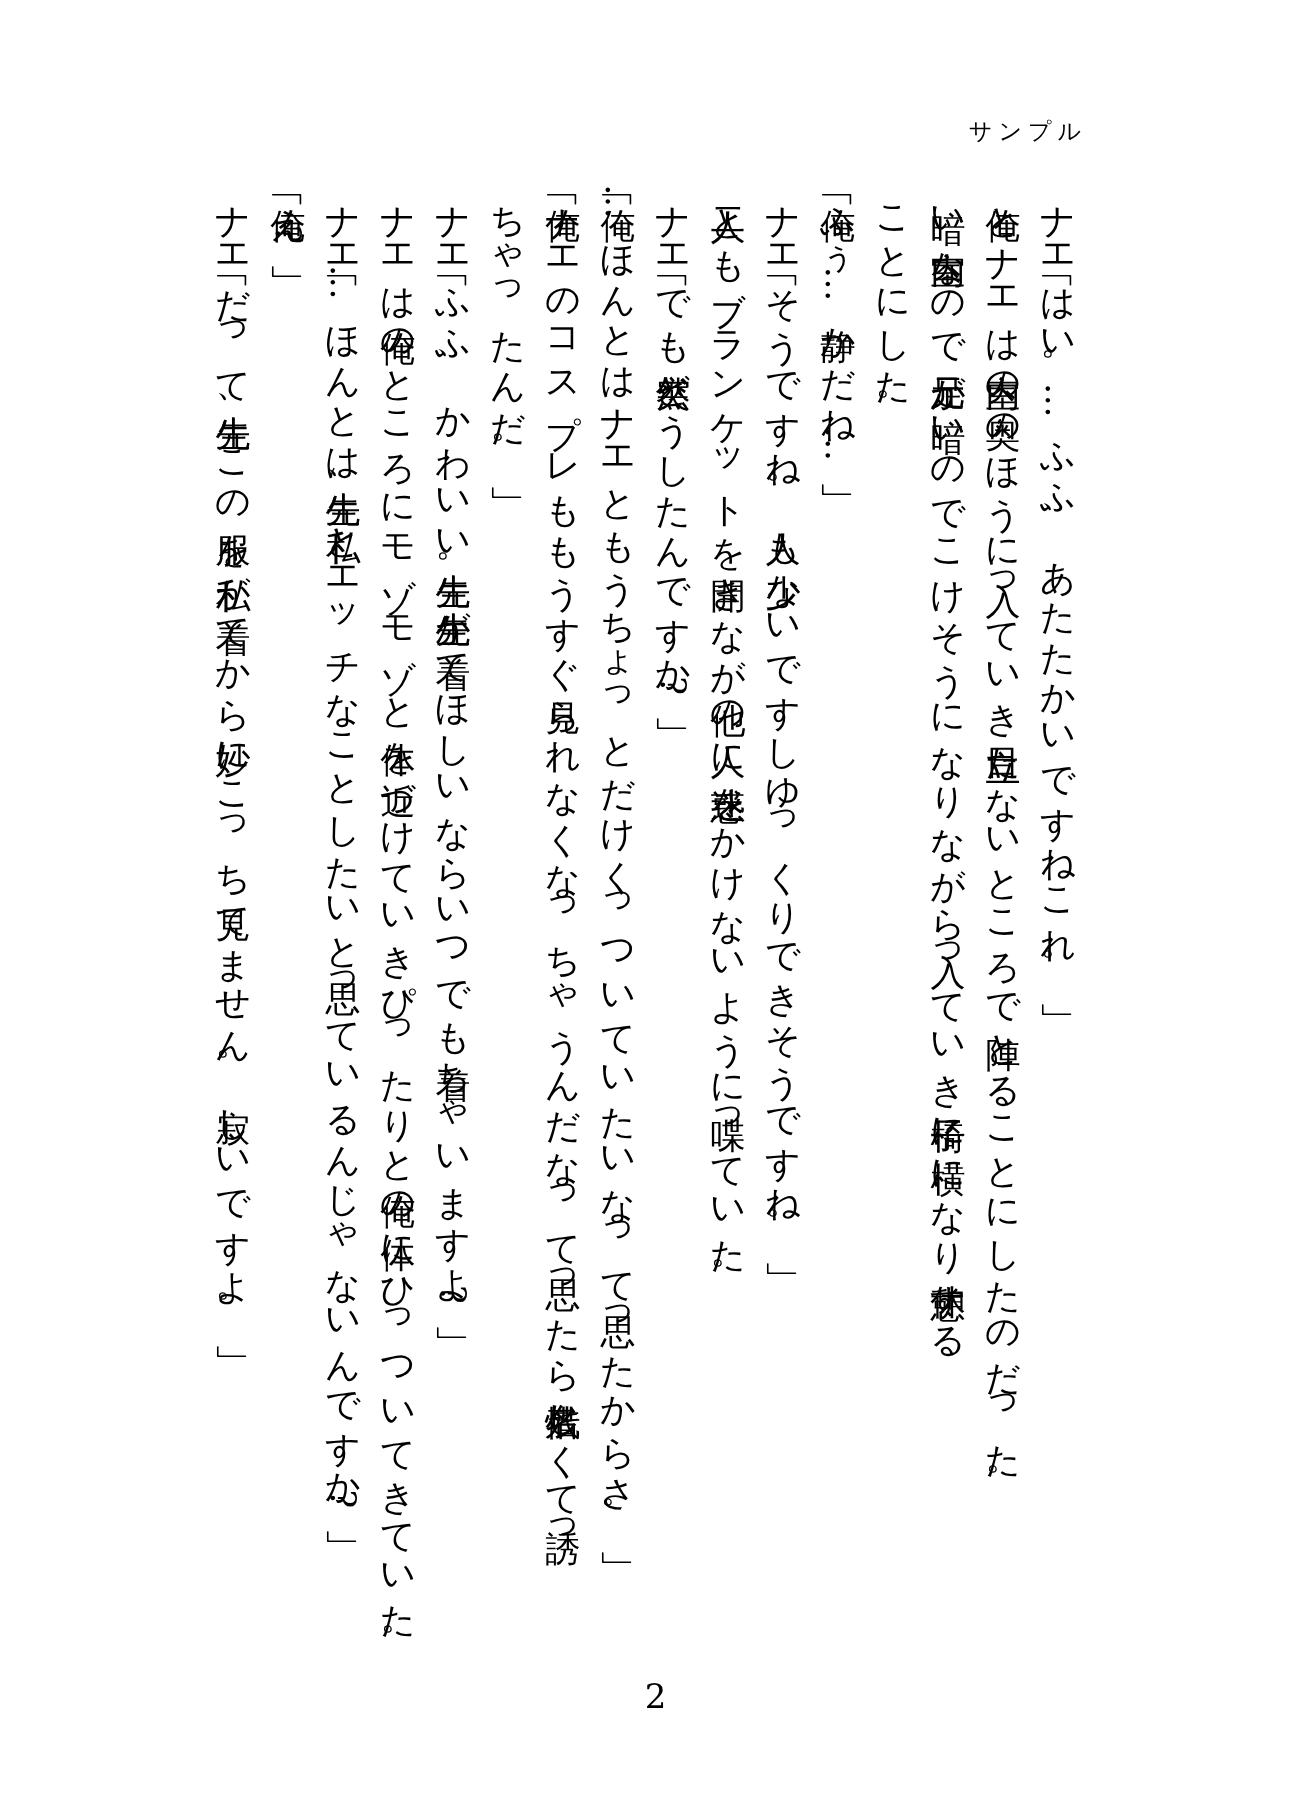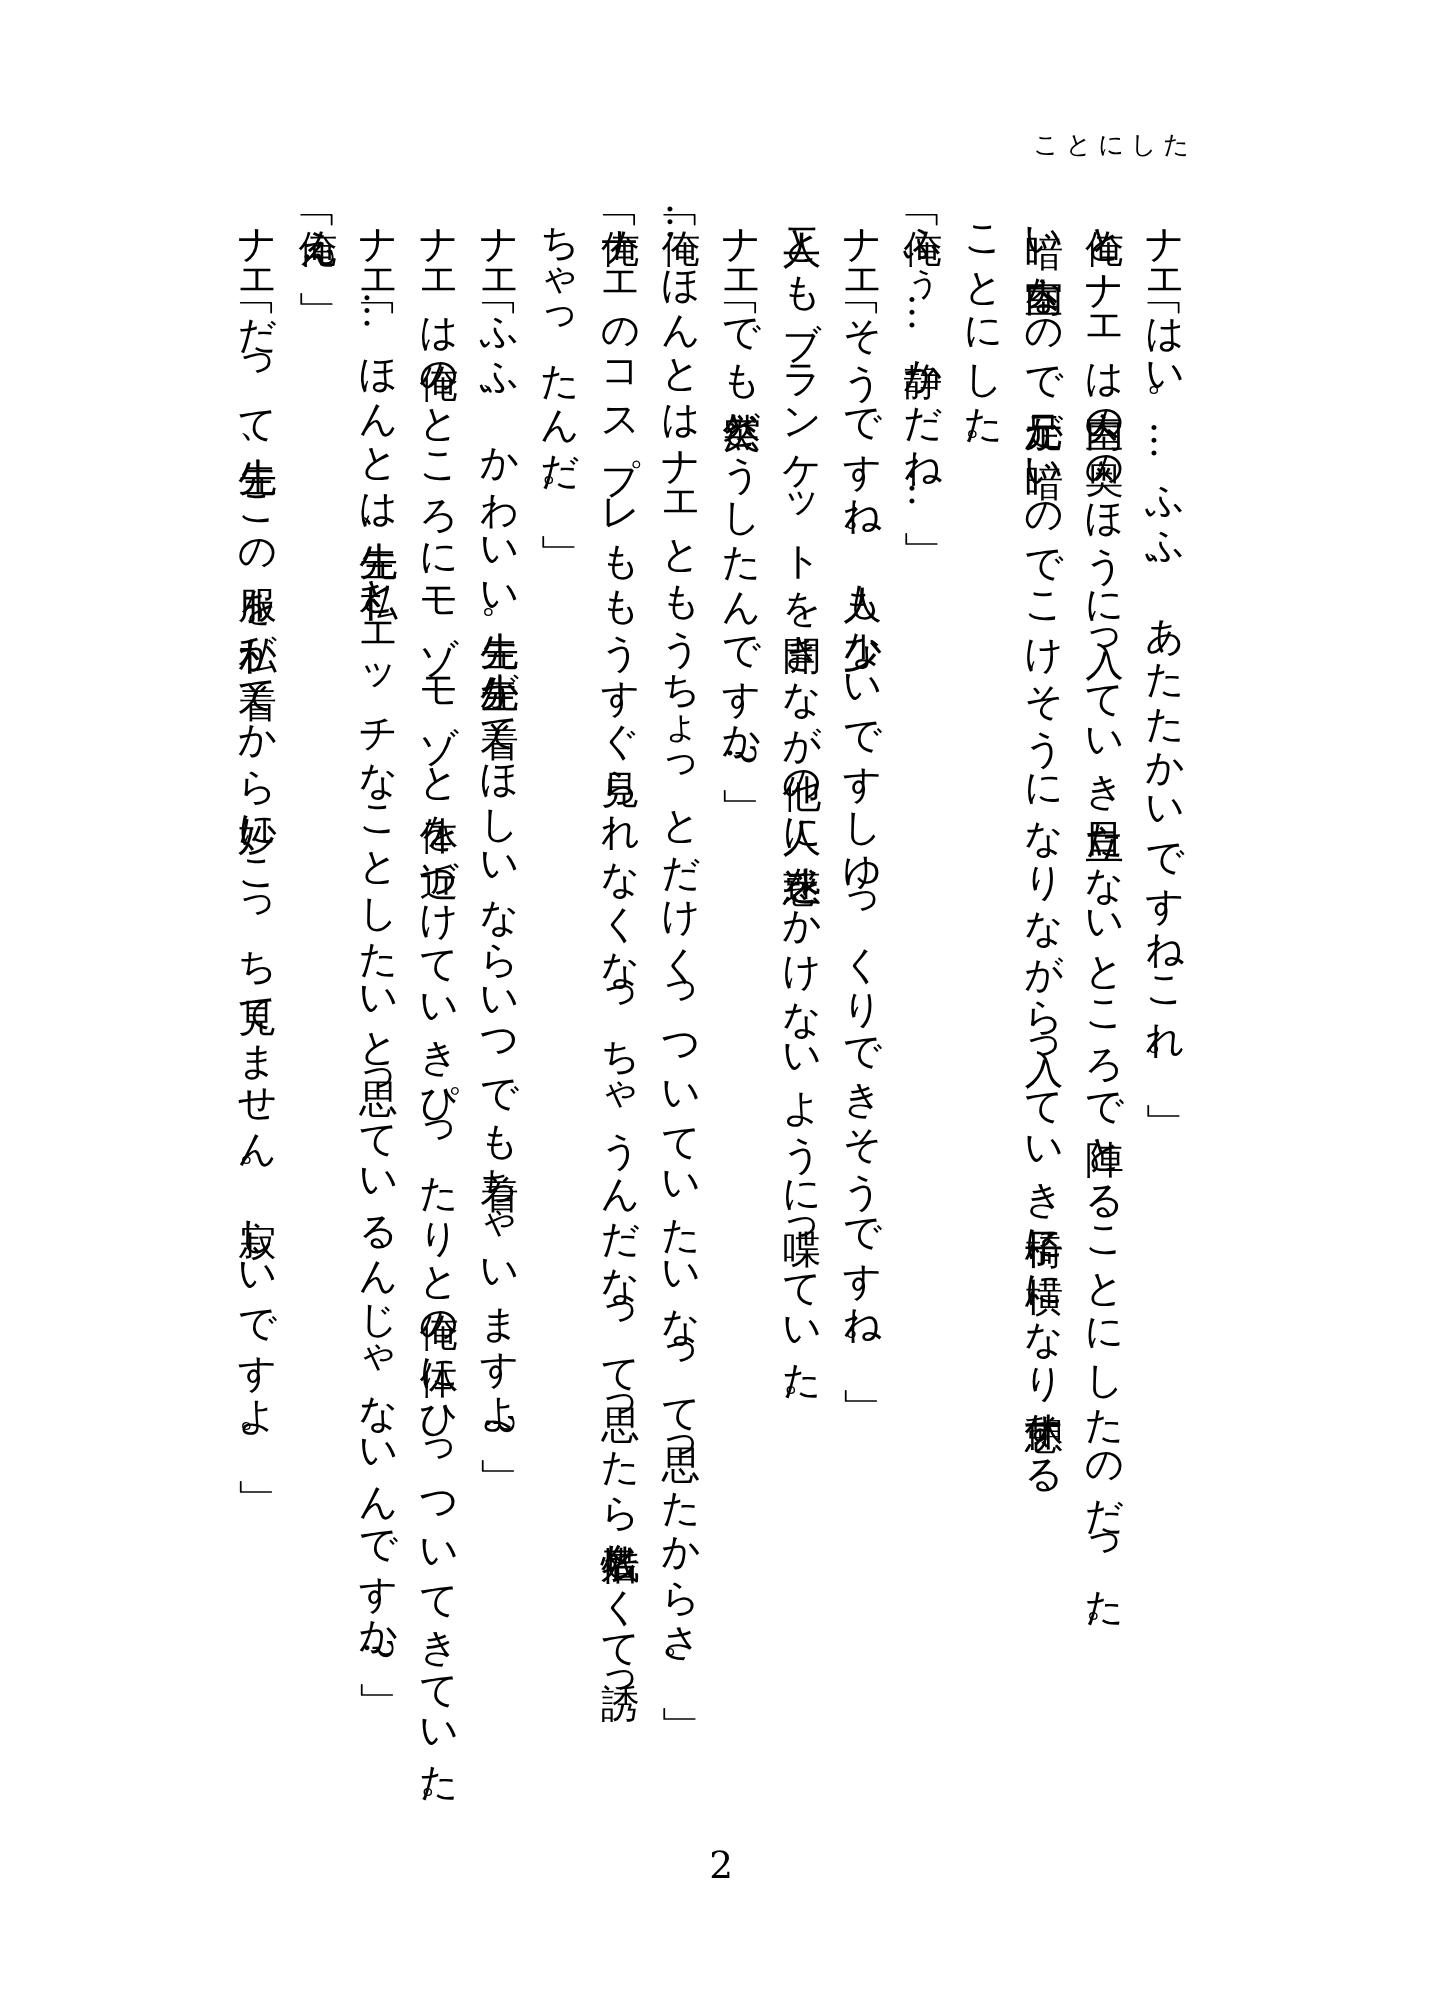--- a/index.html
+++ b/index.html
@@ -44,21 +44,21 @@
     top: 1676px;
     left: 0;
     width: 1311px;
     text-align: center;
     font-size: 34px;
   }
 </style>
 </head>
 <body>
 
-<div class="sample-label">ことにした</div>
+<div class="sample-label">サンプル</div>
 
 <div class="vtext">
   <p>ナエ「はい。…ふふ、あたたかいですねこれ。」</p>
   <p>俺とナエは室内の奥のほうに入っていき目立たないところで陣とることにしたのだった。</p>
   <p>暗い室内なので足元が暗いのでこけそうになりながら入っていき椅子に横になり休憩する</p>
   <p>ことにした。</p>
   <p>俺「ふぅ…静かだね…」</p>
   <p>ナエ「そうですね。人も少ないですしゆっくりできそうですね。」</p>
   <p>二人ともブランケットを開きなが他の人に迷惑をかけないように喋っていた。</p>
   <p>ナエ「でも突然どうしたんですか?」</p>

